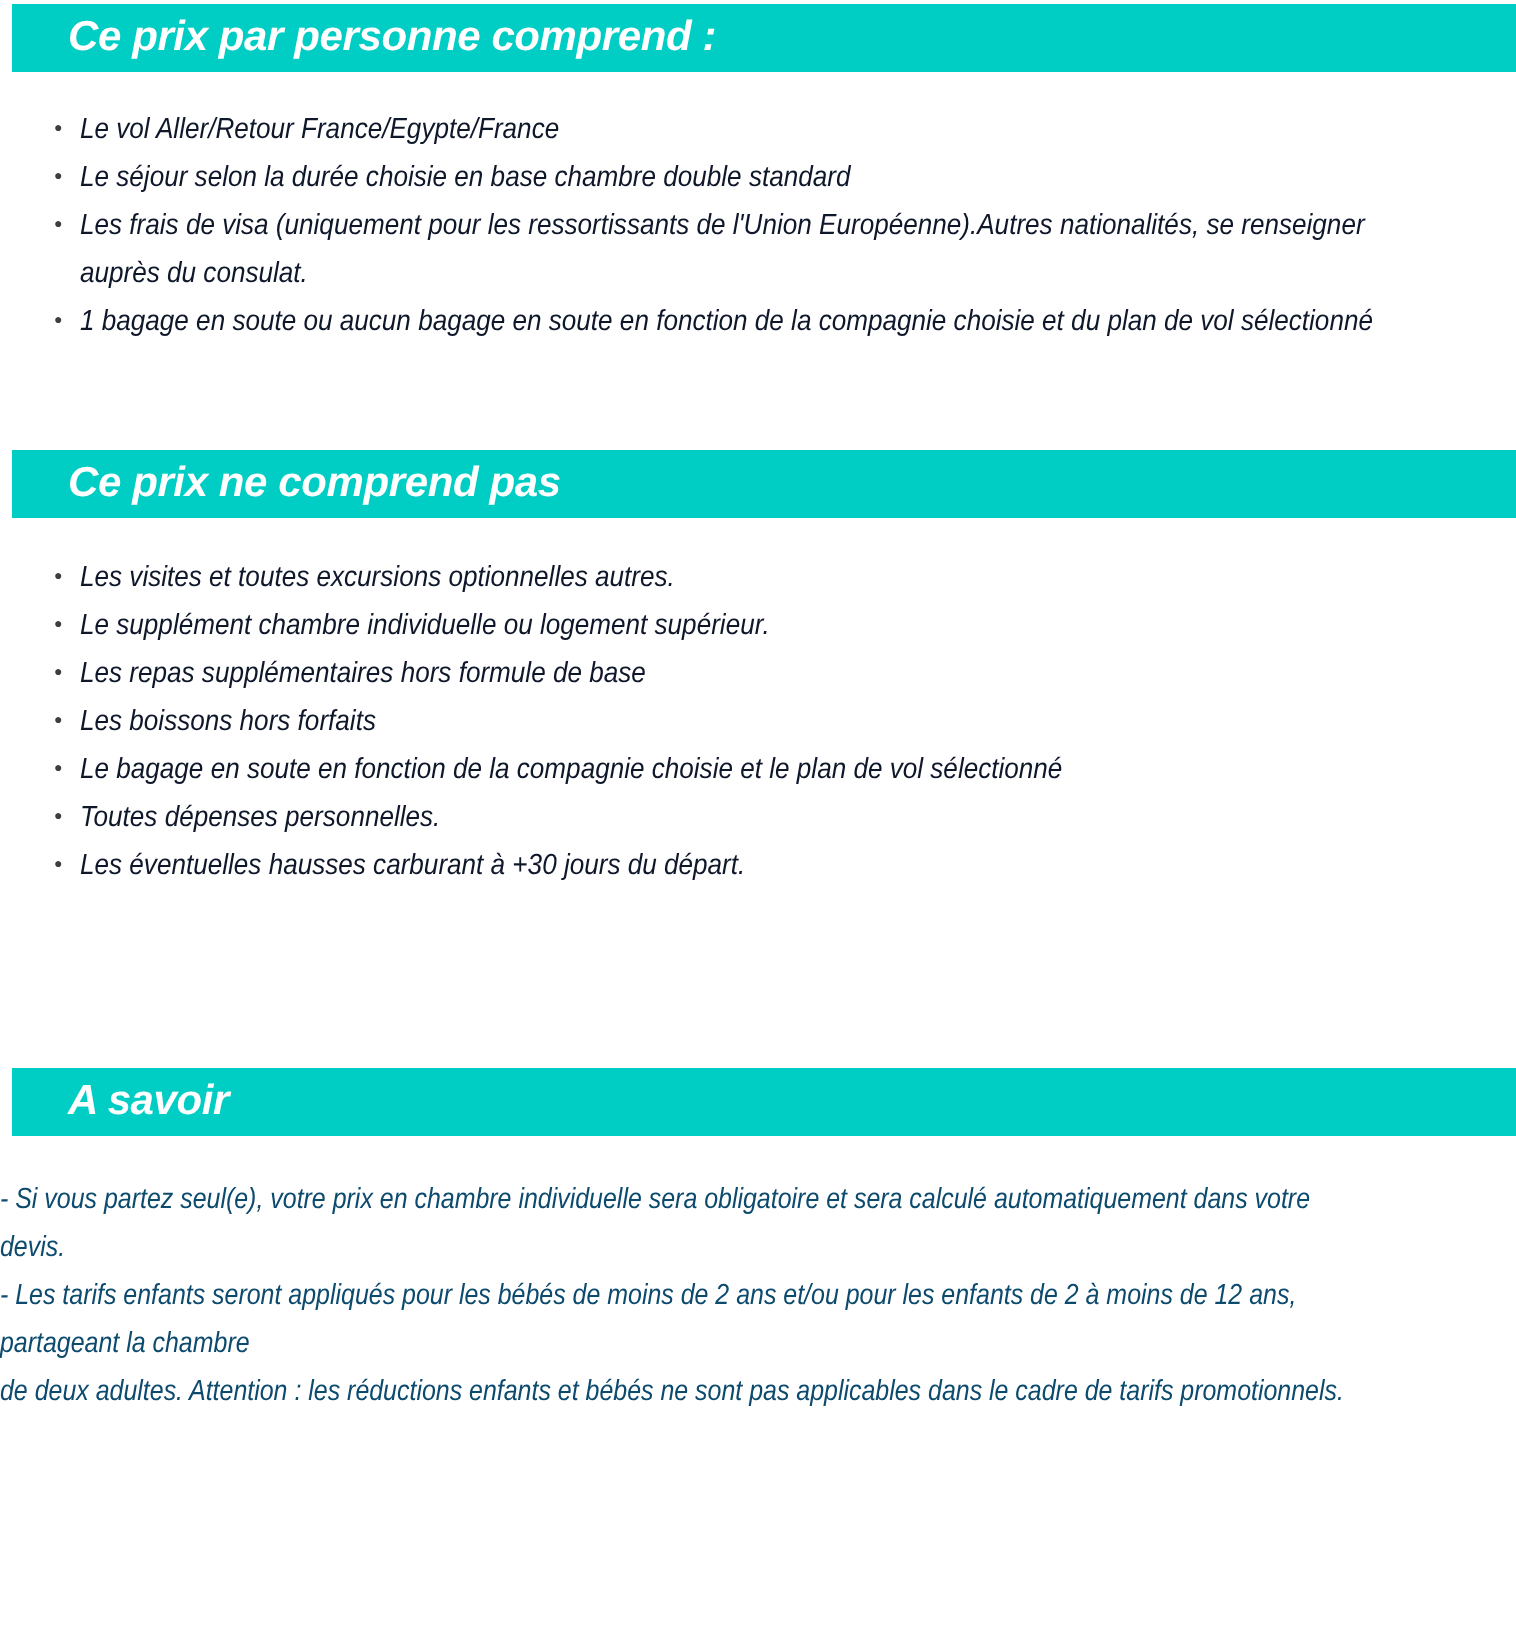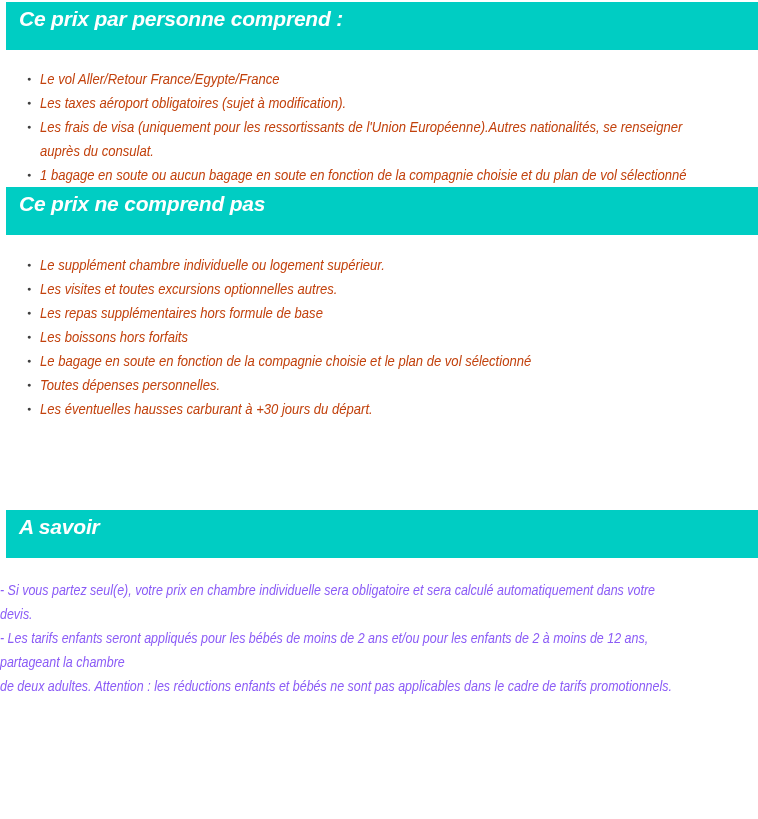--- a/index.html
+++ b/index.html
@@ -10,40 +10,40 @@
     overflow-x: hidden;
     font-family: "Liberation Sans", sans-serif;
   }
   .page {
     width: 758px;
     min-height: 819px;
     position: relative;
   }
   .section-bar {
     margin-left: 6px;
-    height: 48px;
+    height: 34px;
     background: #00cdc3;
     color: #ffffff;
     font-size: 21px;
     font-weight: 700;
     font-style: italic;
     line-height: 34px;
-    padding-left: 13px;
+    padding-left: 28px;
     letter-spacing: -0.2px;
     white-space: nowrap;
   }
   .bar-1 { margin-top: 2px; }
-  .bar-2 { }
+  .bar-2 { margin-top: 52px; }
   .bar-3 { margin-top: 89px; }
 
   .bullet-list {
     list-style: none;
     margin: 17px 0 0 27px;
     padding: 0;
-    color: #c2410c;
+    color: #0f172a;
     font-style: italic;
     font-size: 14.5px;
     line-height: 24px;
   }
   .list-2 { margin-top: 18px; }
   .bullet-list li {
     position: relative;
     padding-left: 13px;
   }
   .bullet-list li::before {
@@ -55,21 +55,21 @@
     line-height: 24px;
     color: #3d3d3d;
   }
   .ln {
     white-space: nowrap;
     transform: scaleX(0.90);
     transform-origin: 0 50%;
   }
   .footer-text {
     margin-top: 20px;
-    color: #8b5cf6;
+    color: #0c4a6e;
     font-style: italic;
     font-size: 14.5px;
     line-height: 24px;
   }
   .footer-text .ln {
     transform: scaleX(0.86);
   }
 </style>
 </head>
 <body>
@@ -78,41 +78,41 @@
 
   <div class="section-bar bar-1">
     <span>Ce prix par personne comprend :</span>
   </div>
 
   <ul class="bullet-list list-1">
     <li>
         <div class="ln">Le vol Aller/Retour France/Egypte/France</div>
       </li>
     <li>
-        <div class="ln">Les taxes aéroport obligatoires (sujet à modification).</div>
+        <div class="ln">Le séjour selon la durée choisie en base chambre double standard</div>
       </li>
     <li>
       <div class="ln">Les frais de visa (uniquement pour les ressortissants de l'Union Européenne).Autres nationalités, se renseigner</div>
       <div class="ln">auprès du consulat.</div>
     </li>
     <li>
         <div class="ln">1 bagage en soute ou aucun bagage en soute en fonction de la compagnie choisie et du plan de vol sélectionné</div>
       </li>
   </ul>
 
   <div class="section-bar bar-2">
     <span>Ce prix ne comprend pas</span>
   </div>
 
   <ul class="bullet-list list-2">
     <li>
-        <div class="ln">Le supplément chambre individuelle ou logement supérieur.</div>
+        <div class="ln">Les visites et toutes excursions optionnelles autres.</div>
       </li>
     <li>
-        <div class="ln">Les visites et toutes excursions optionnelles autres.</div>
+        <div class="ln">Le supplément chambre individuelle ou logement supérieur.</div>
       </li>
     <li>
         <div class="ln">Les repas supplémentaires hors formule de base</div>
       </li>
     <li>
         <div class="ln">Les boissons hors forfaits</div>
       </li>
     <li>
         <div class="ln">Le bagage en soute en fonction de la compagnie choisie et le plan de vol sélectionné</div>
       </li>

